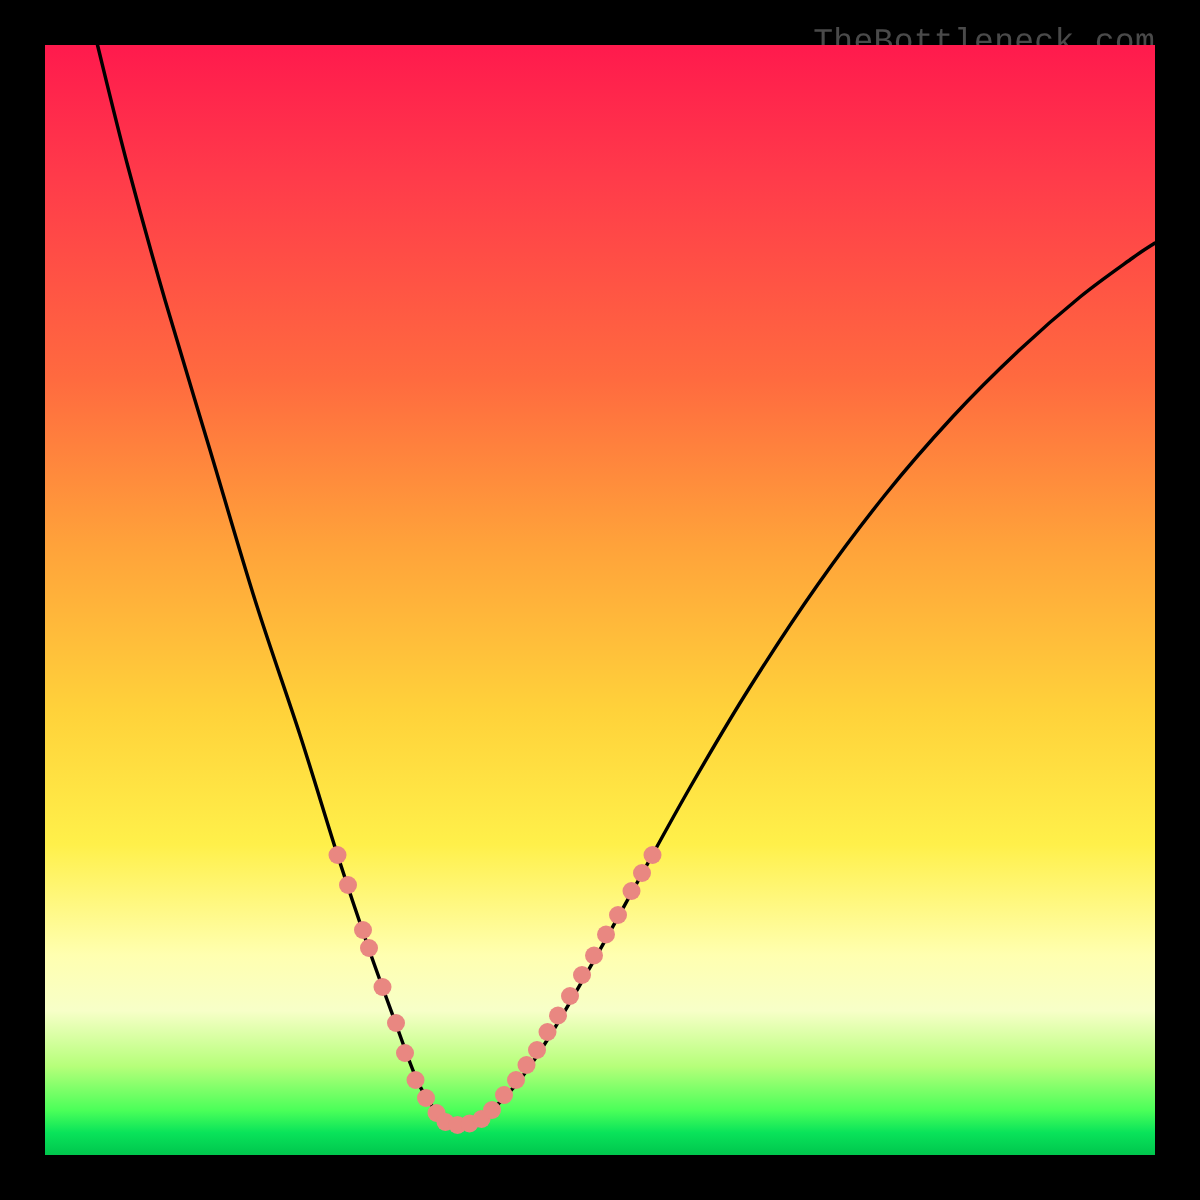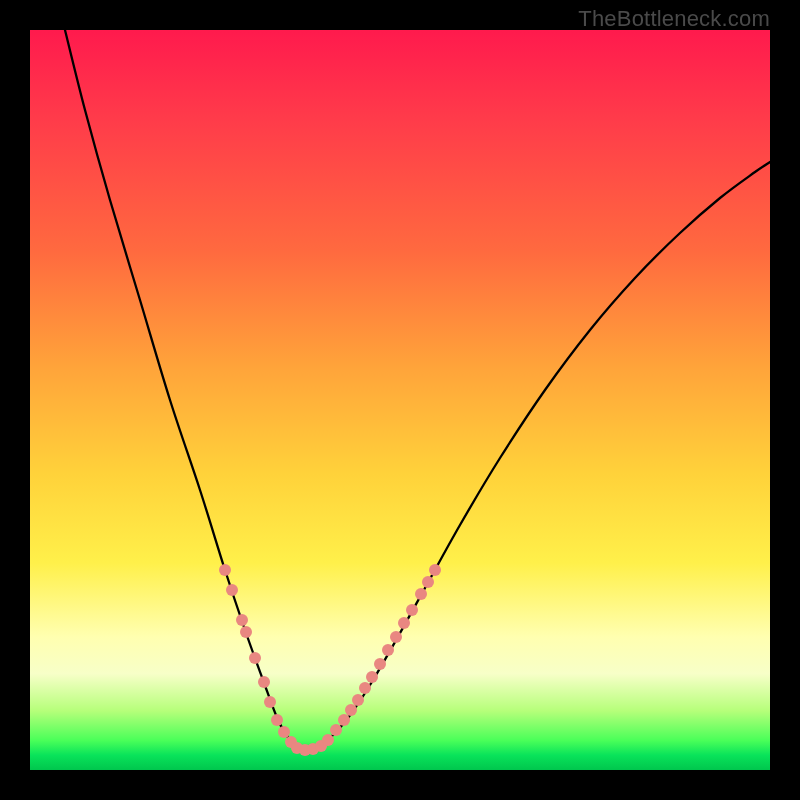--- a/index.html
+++ b/index.html
@@ -34,26 +34,27 @@
       #ffffb0 82%,
       #f7ffc8 87%,
       #b6ff7a 92%,
       #4aff59 96%,
       #09e35a 98%,
       #00c64d 100%
     );
   }
   .watermark {
     position: absolute;
-    top: 6px;
+    top: 16px;
     right: 30px;
     color: #4a4a4a;
     font-size: 22px;
     letter-spacing: 0.2px;
     user-select: none;
+    font-family: Liberation Mono, monospace;
   }
   svg.curve {
     position: absolute;
     inset: 0;
     width: 740px;
     height: 740px;
     overflow: visible;
   }
   .vcurve {
     fill: none;

